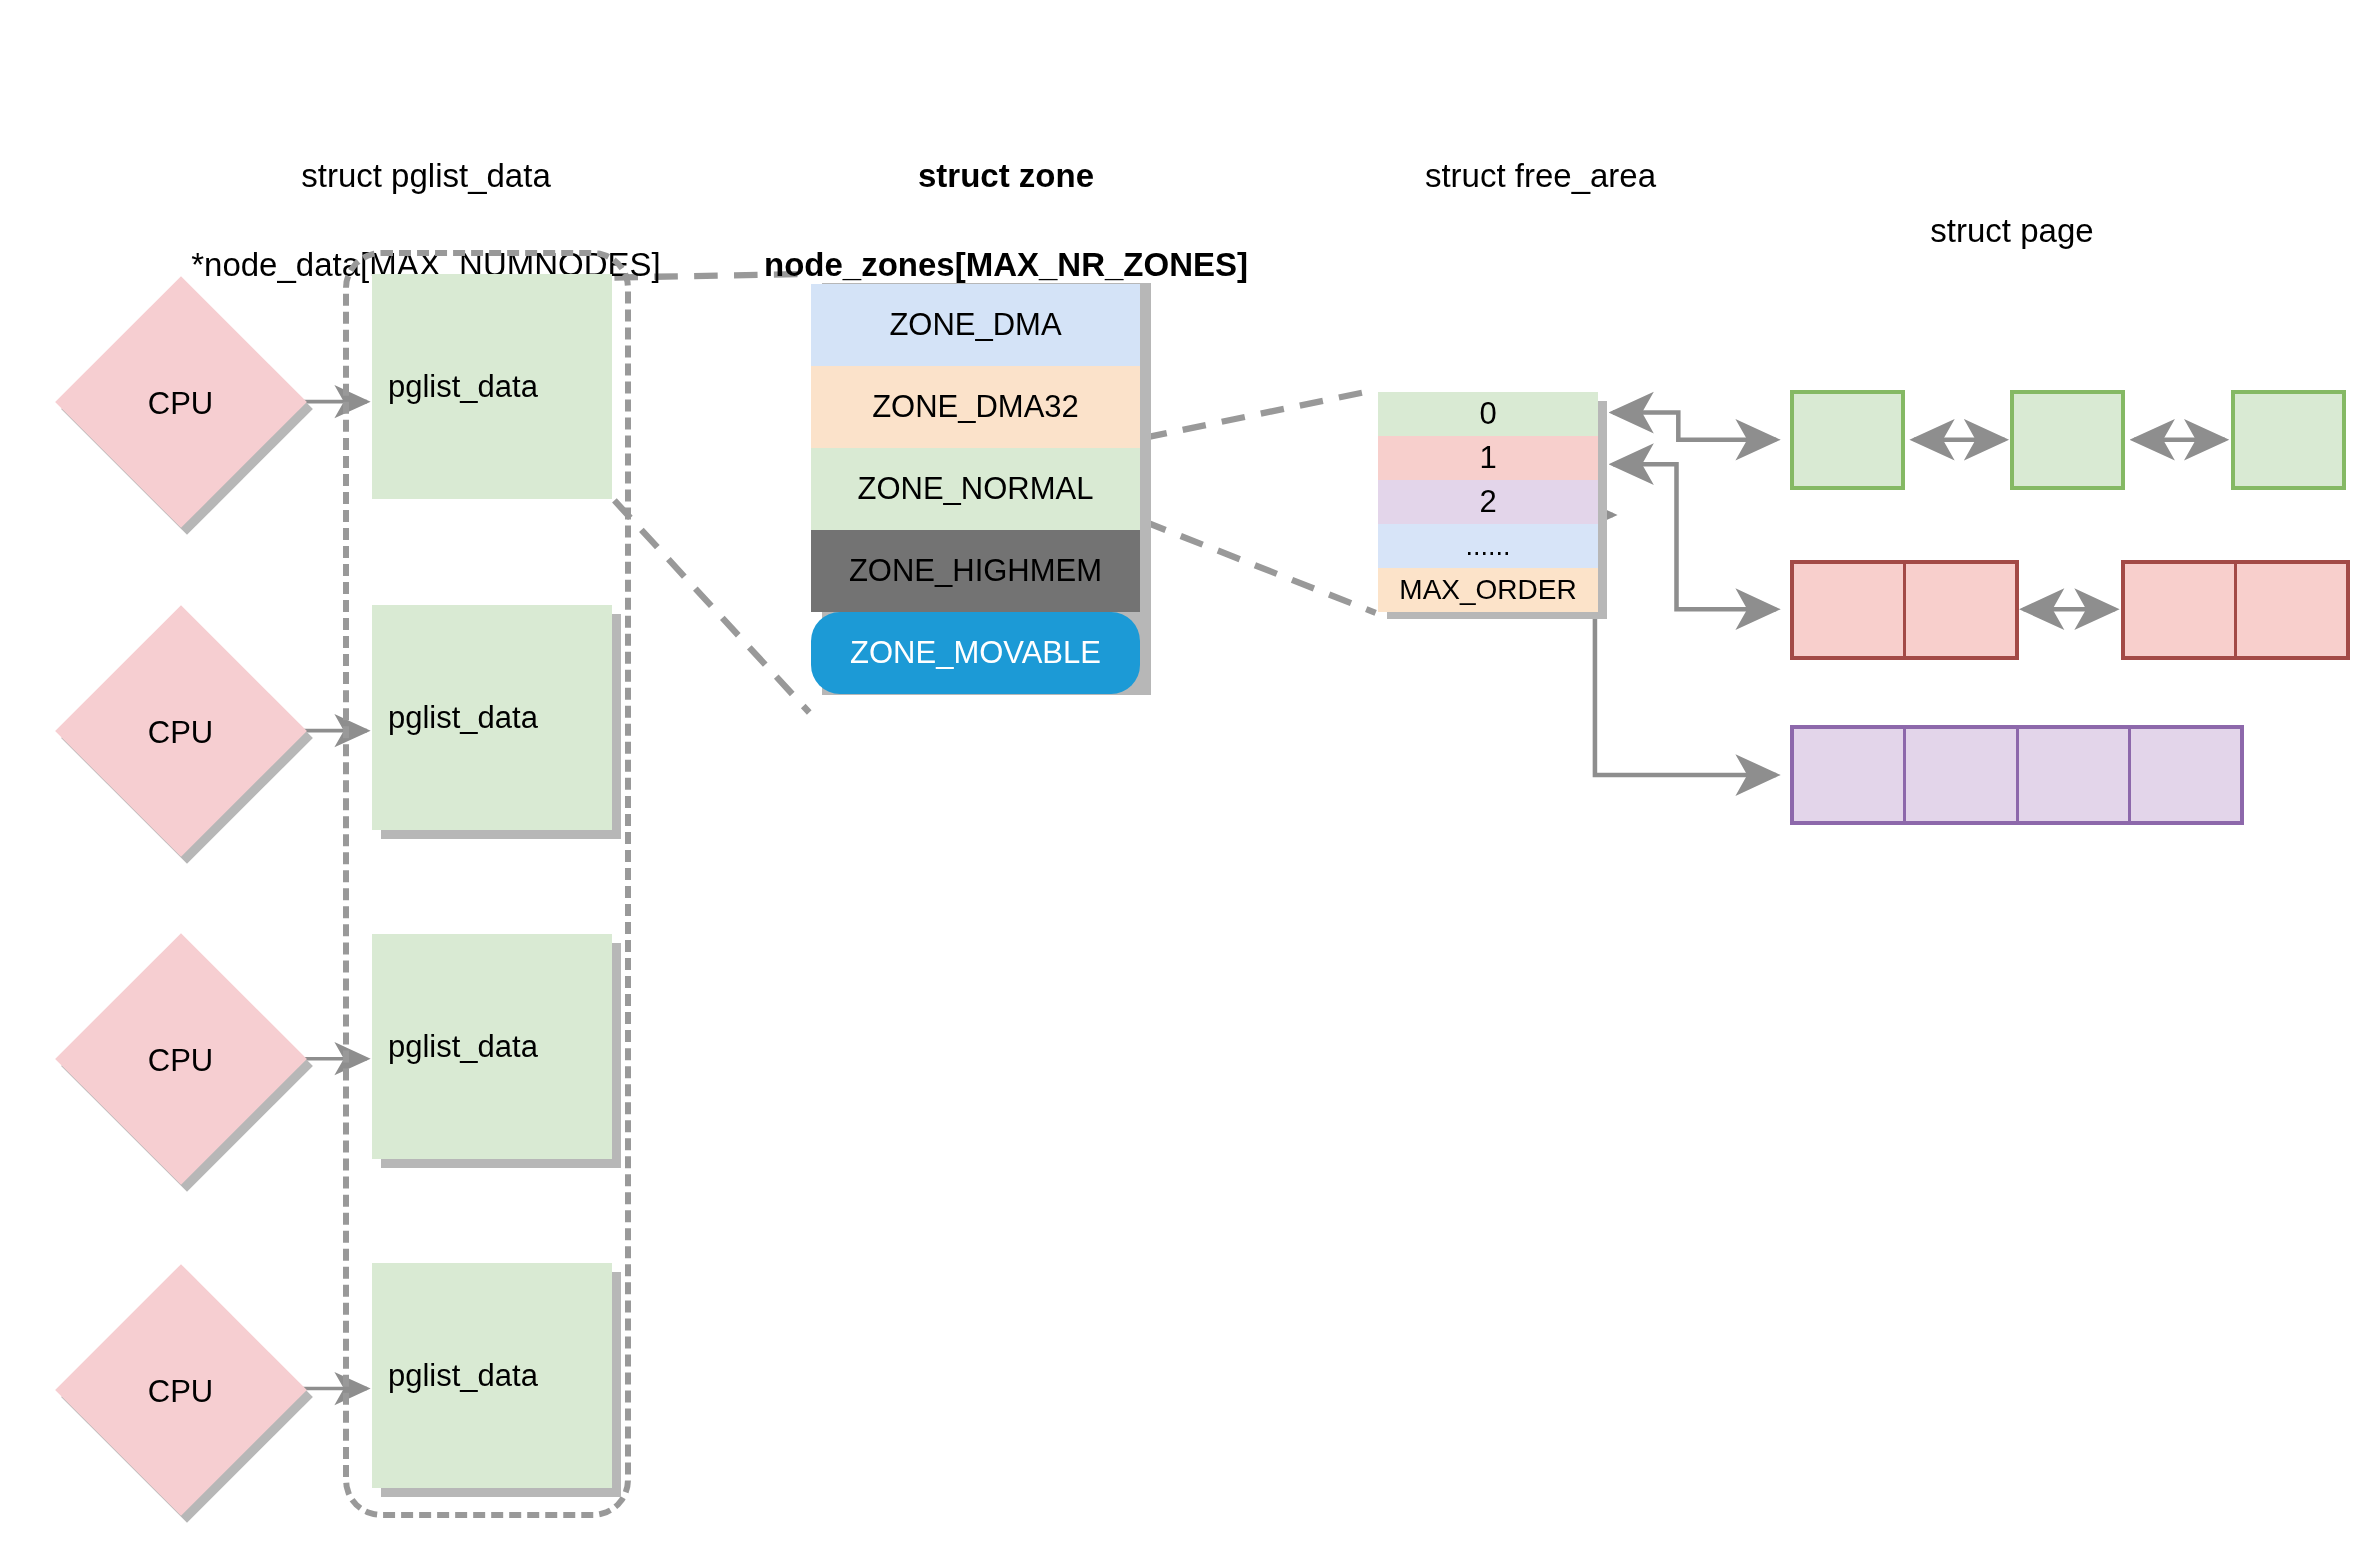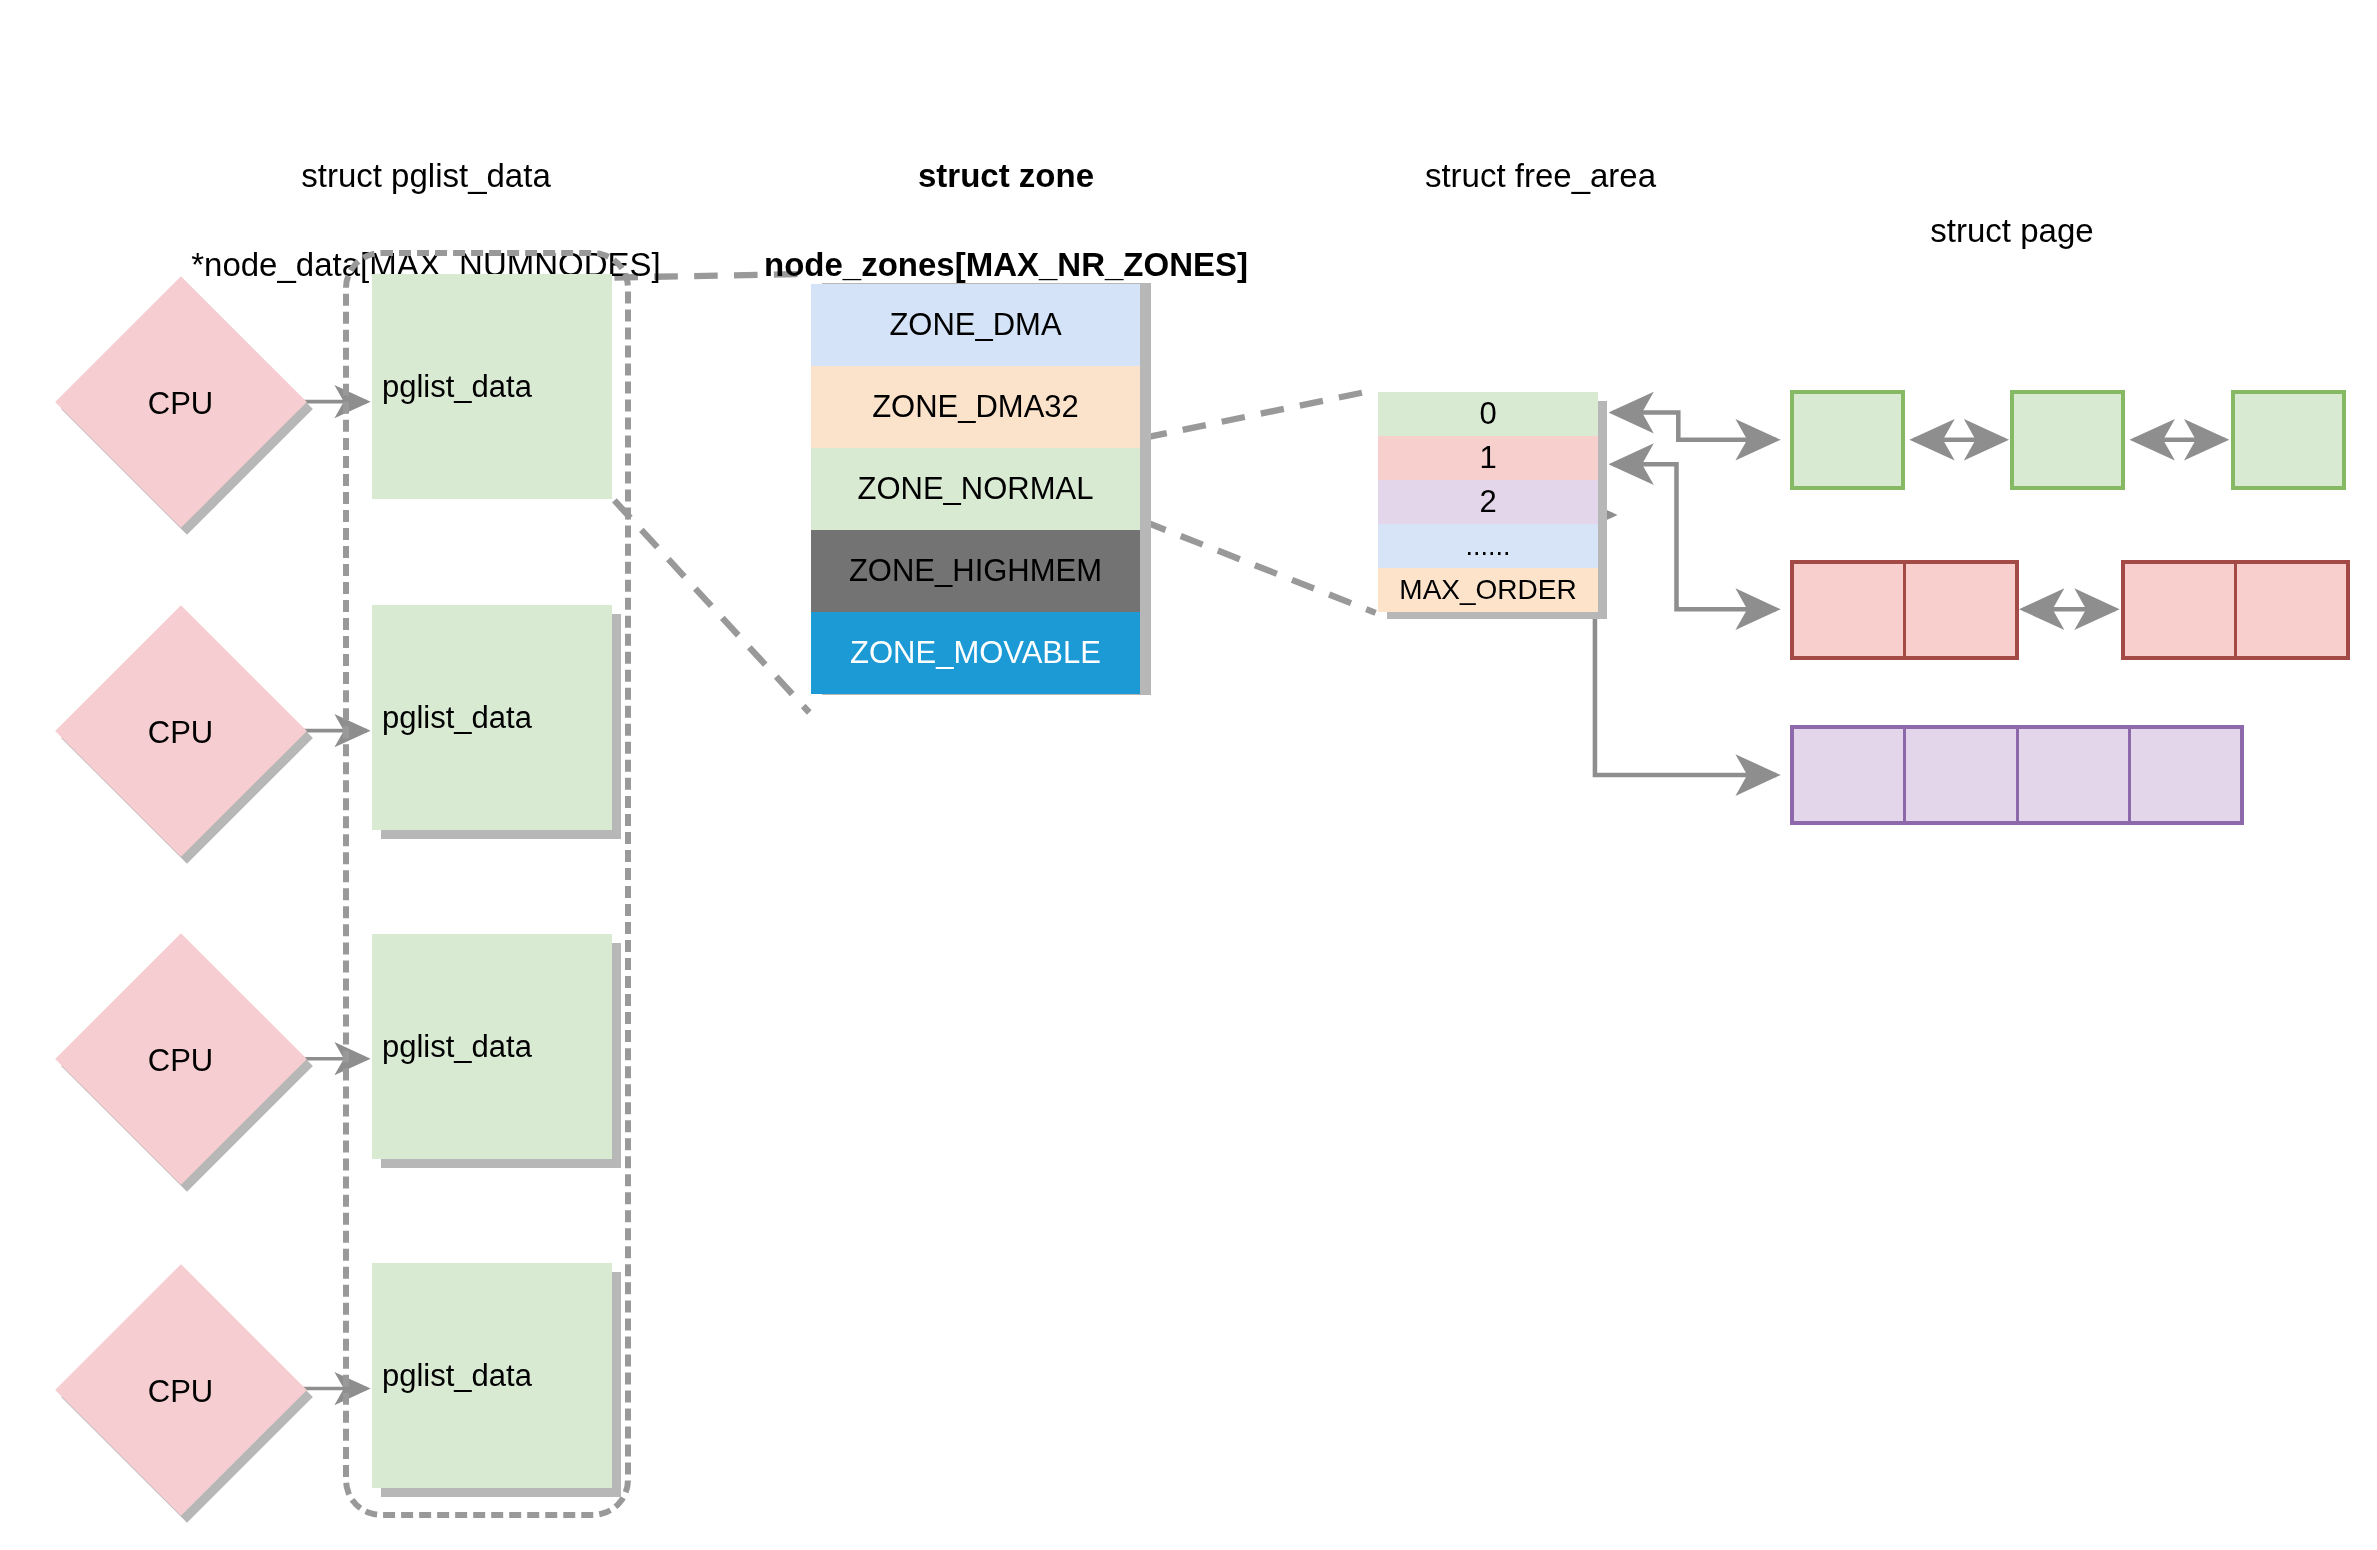--- a/index.html
+++ b/index.html
@@ -54,21 +54,21 @@
     width: 181px;
   }
   .pgbox {
     position: absolute;
     background: #d9ead3;
     display: flex;
     align-items: center;
     justify-content: flex-start;
     font-size: 31px;
     color: #000000;
-    padding-left: 10px;
+    padding-left: 16px;
     box-sizing: border-box;
     text-align: right;
   }
   .pgbox-shadow {
     position: absolute;
     background: #b7b7b7;
   }
   .node-frame {
     position: absolute;
     border: 6.3px dashed #999999;
@@ -213,21 +213,21 @@
     </div>
     <div class="zone-row" style="width:329px; height:82px; background:#fbe2ca; color:#000000;">
       <span>ZONE_DMA32</span>
     </div>
     <div class="zone-row" style="width:329px; height:82px; background:#d9ead3; color:#000000;">
       <span>ZONE_NORMAL</span>
     </div>
     <div class="zone-row" style="width:329px; height:82px; background:#737373; color:#000000;">
       <span>ZONE_HIGHMEM</span>
     </div>
-    <div class="zone-row" style="width:329px; height:82px; background:#1c9ad6; color:#ffffff;">
+    <div class="zone-row" style="width:329px; height:82px; background:#1c9ad6; color:#ffffff;border-radius:29px;">
       <span>ZONE_MOVABLE</span>
     </div>
   </div>
 
   <div class="stack-shadow" style="left:1387px; top:401px; width:220px; height:218px;"></div>
   <div class="order-stack" style="left:1378px; top:392px; width:220px; height:218px;">
     <div class="order-row" style="width:220px; height:44px; background:#d9ead3; color:#000000;">
       <span>0</span>
     </div>
     <div class="order-row" style="width:220px; height:44px; background:#f7cfcc; color:#000000;">

